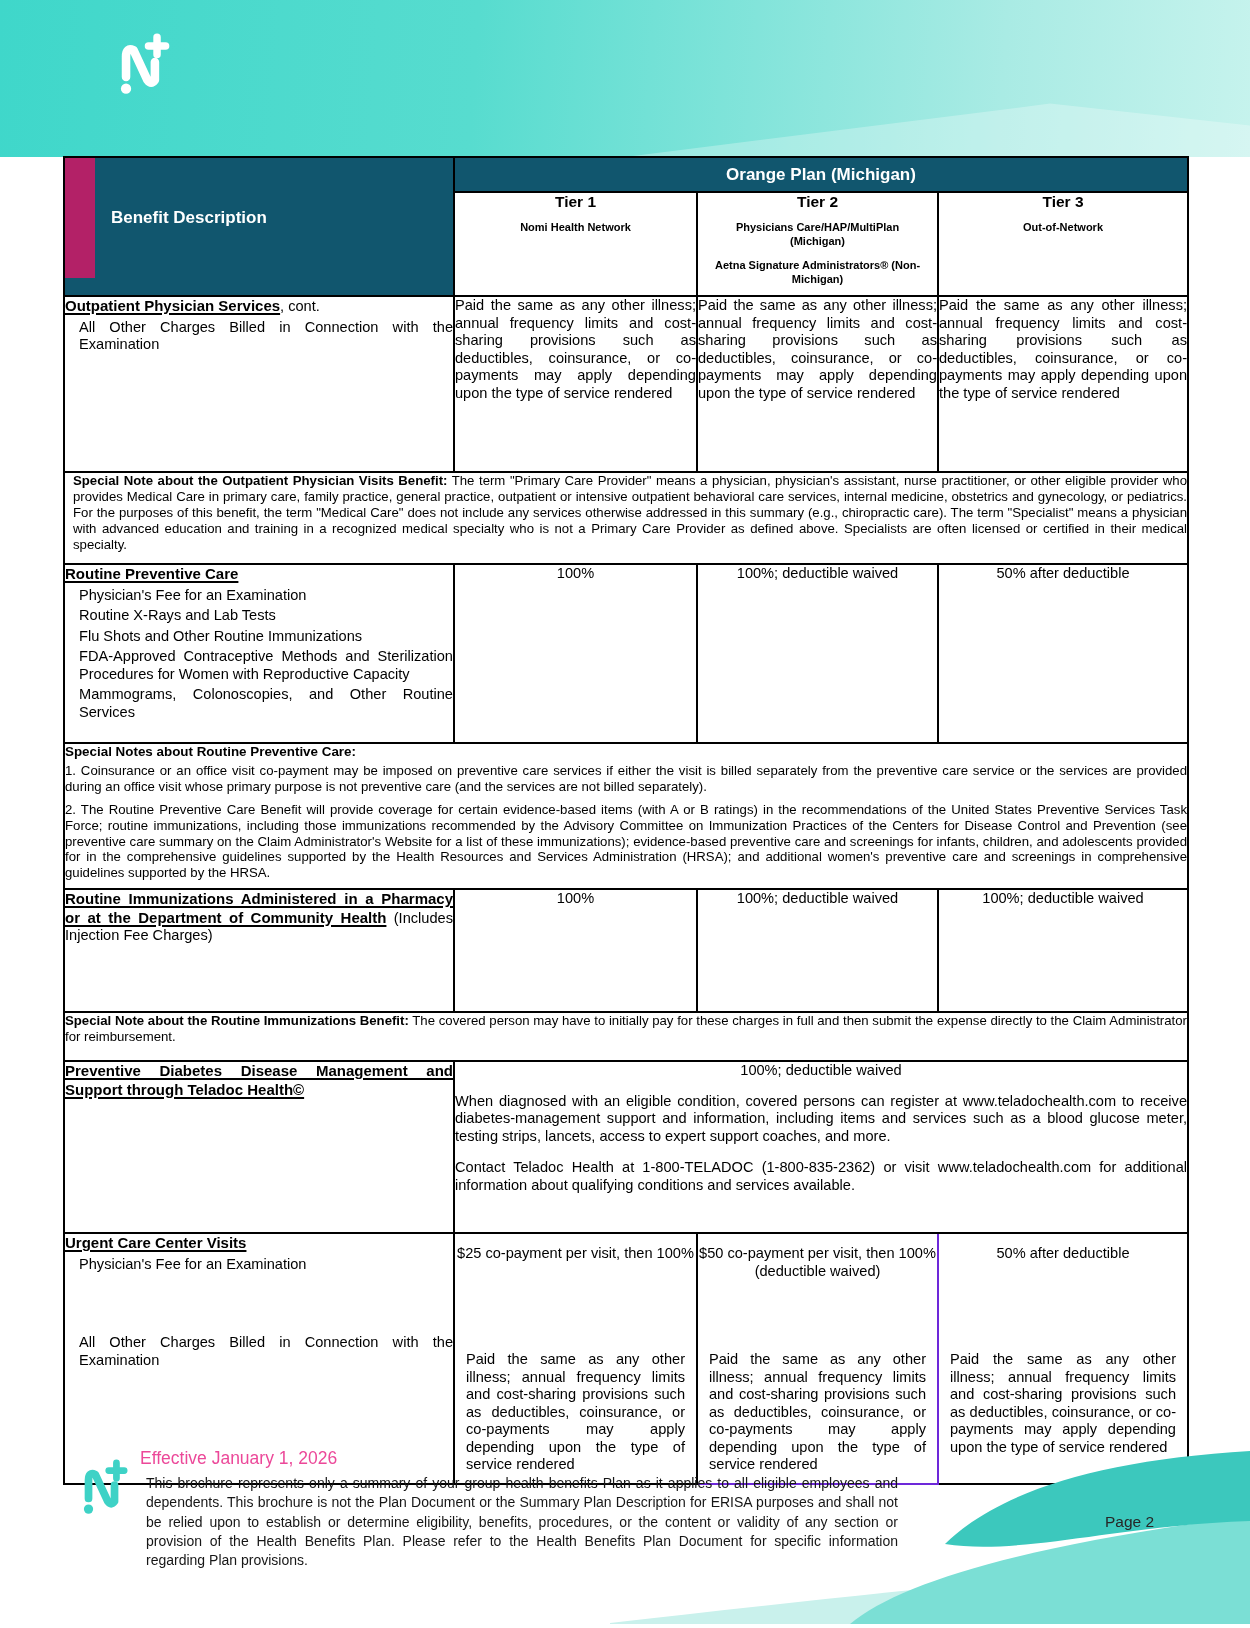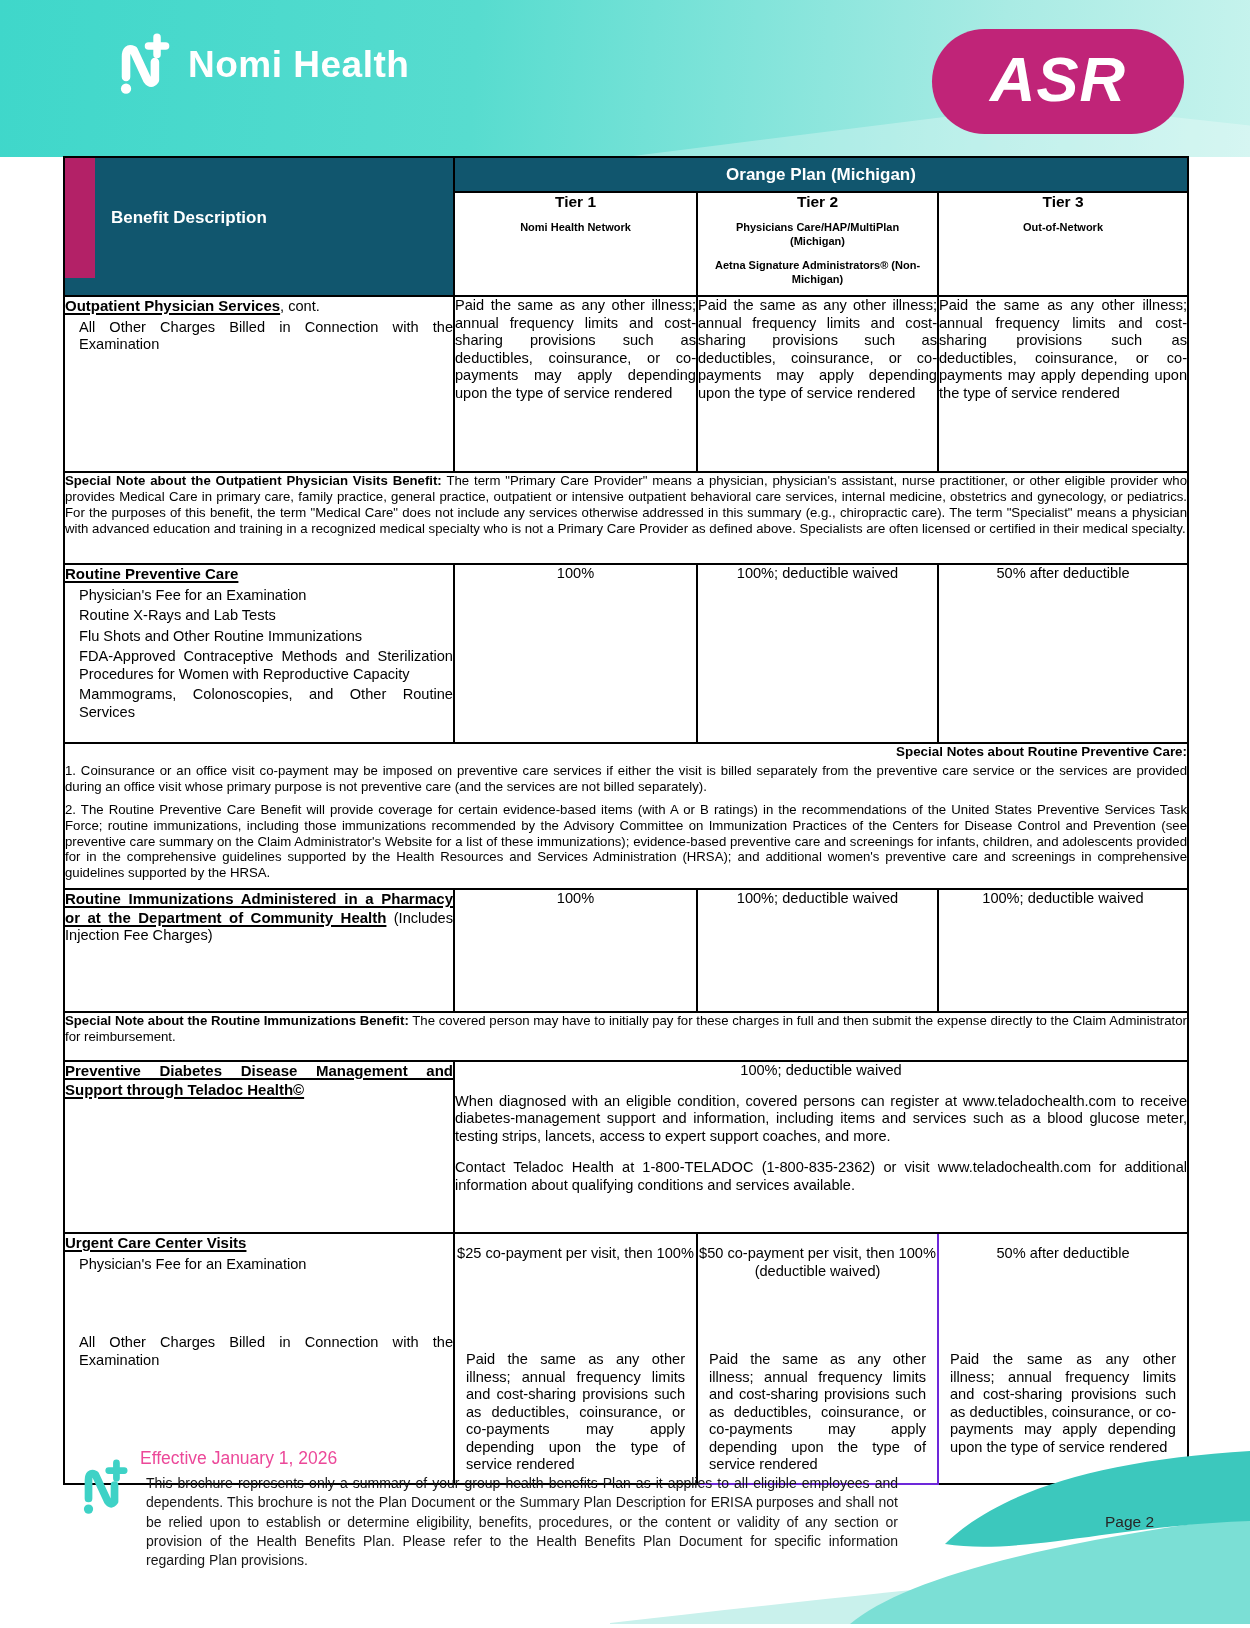--- a/index.html
+++ b/index.html
@@ -37,31 +37,31 @@
   .bcell{padding:8px 10px 6px 9px;font-size:14.6px;line-height:1.2;}
   .btitle{font-weight:bold;font-size:15px;text-decoration:underline;
           text-decoration-thickness:2px;text-underline-offset:2px;}
   .btitle-wrap{text-align:justify;}
   .bsub{margin-left:14px;text-align:justify;margin-top:3px;}
   .vtext{padding:9px 11px;font-size:14.6px;line-height:1.2;text-align:justify;border-radius:14px;}
   .vcenter{padding-top:10px;text-align:center;font-size:14.6px;line-height:1.2;}
 
   .note-cell{padding:7px 12px 6px 35px;font-size:13.2px;line-height:1.2;text-align:justify;}
   .note-cell b{white-space:normal;}
-  .note-head{font-weight:bold;font-size:13.4px;margin:0 0 3px 0;text-align:right;}
+  .note-head{font-weight:bold;font-size:13.4px;margin:0 0 3px 0;text-align:left;}
   .note-p{margin:0 0 7px 0;text-align:justify;}
 
   .tel-cell{padding:9px 14px;font-size:14.6px;line-height:1.2;}
   .tel-val{text-align:center;margin-bottom:13px;}
   .tel-p{text-align:justify;margin-bottom:14px;}
 
   .uc-b1{min-height:97px;}
   .uc-val{padding-top:11px;}
 
-  tr.rh-outp>td{height:174px;margin-top:36px;} tr.rh-note1>td{height:90px;} tr.rh-prev>td{height:177px;}
+  tr.rh-outp>td{height:174px;margin-top:36px;} tr.rh-note1>td{height:90px;padding-left:8px;} tr.rh-prev>td{height:177px;}
   tr.rh-note2>td{height:140px;} tr.rh-imm>td{height:121px;} tr.rh-note3>td{height:47px;}
   tr.rh-tel>td{height:170px;} tr.rh-urg>td{height:246px;}
 
   
   .fx-mark{position:absolute;left:76px;top:1458px;}
   .fx-eff{position:absolute;left:140px;top:1448px;font-size:17.5px;color:#ec4899;}
   .fx-disc{position:absolute;left:146px;top:1474px;width:752px;font-size:14px;
        line-height:1.38;color:#161616;text-align:justify;}
   .fx-page{position:absolute;left:1105px;top:1513px;font-size:15.5px;color:#272727;z-index:3;}
   .fx-wave{position:absolute;right:0;bottom:0;z-index:1;}
@@ -74,24 +74,20 @@
   <div class="banner">
     <div class="banner-shine"></div>
     <div class="brand">
       <span>
         <svg width="58" height="62" viewBox="0 0 54 58" fill="none">
           <path d="M13 42 V23 Q13 14 20 17 L33 45 Q36.5 50 40 45 V28" stroke="#ffffff" stroke-width="8" stroke-linecap="round" stroke-linejoin="round"></path>
           <path d="M42 5 V21 M34 13 H50" stroke="#ffffff" stroke-width="7" stroke-linecap="round"></path>
           <circle cx="13" cy="53" r="4.8" fill="#ffffff"></circle>
         </svg>
       </span>
-      <span class="brand-text">Nomi Health</span>
-    </div>
-    <div class="asr">
-      <span class="asr-text">ASR</span>
     </div>
   </div>
 
   <table class="benefits">
     <colgroup>
         <col style="width:390px">
         <col style="width:243px">
         <col style="width:241px">
         <col style="width:250px">
       </colgroup>

